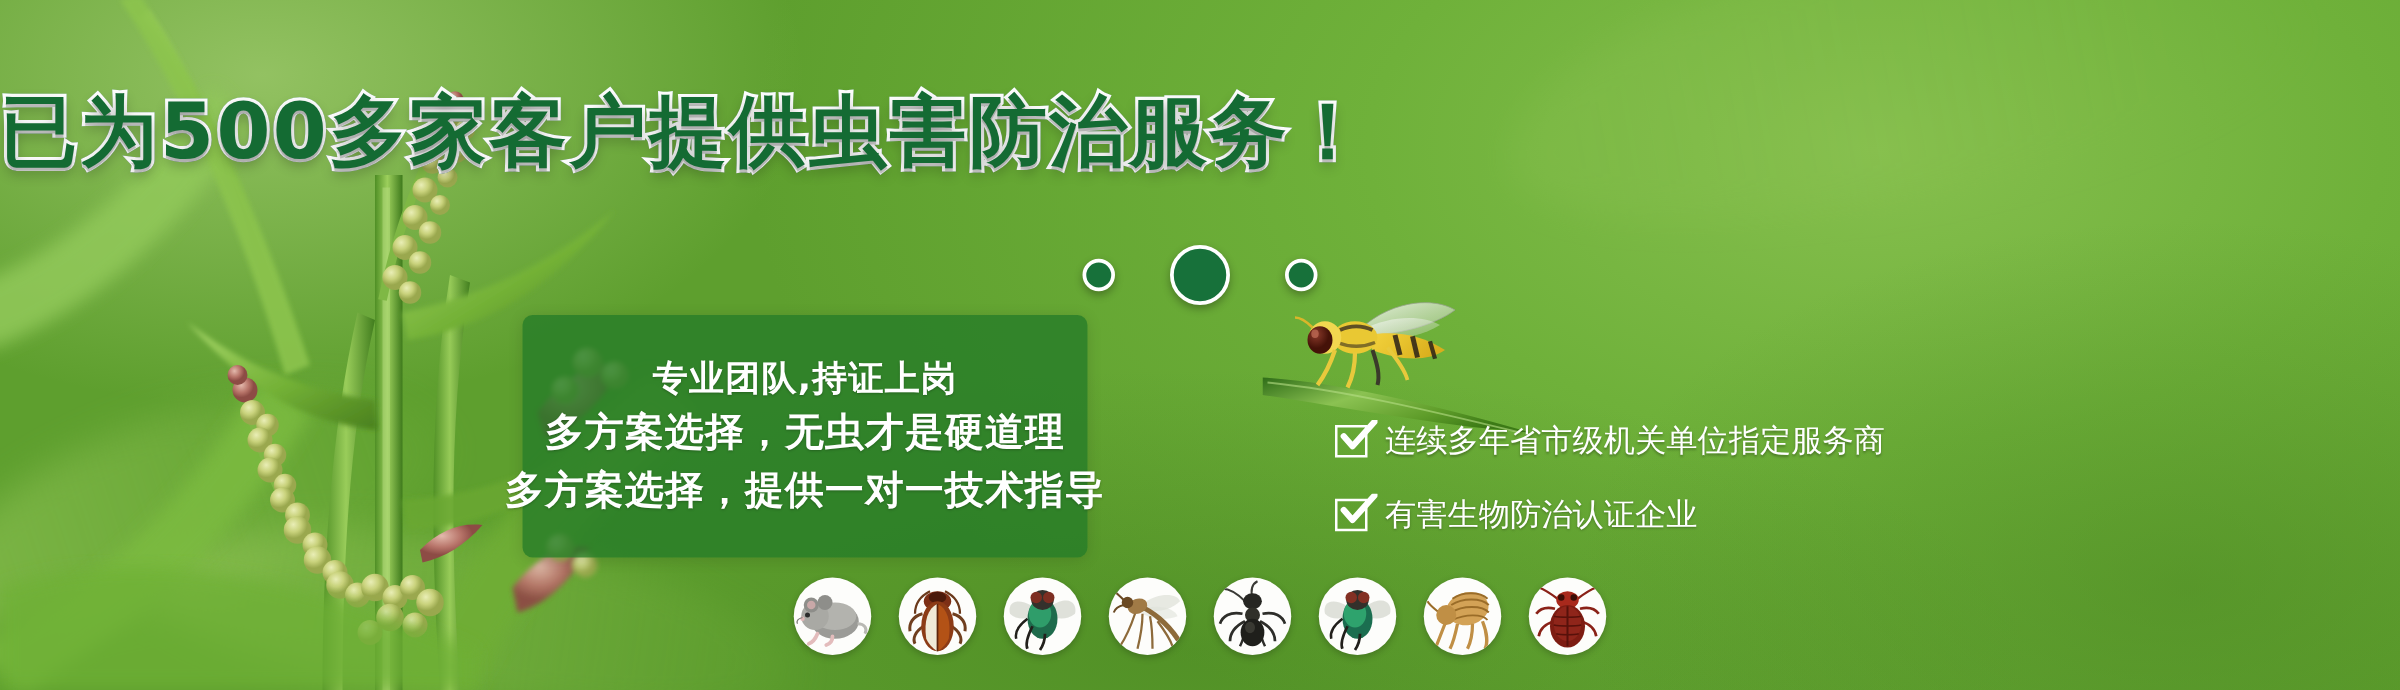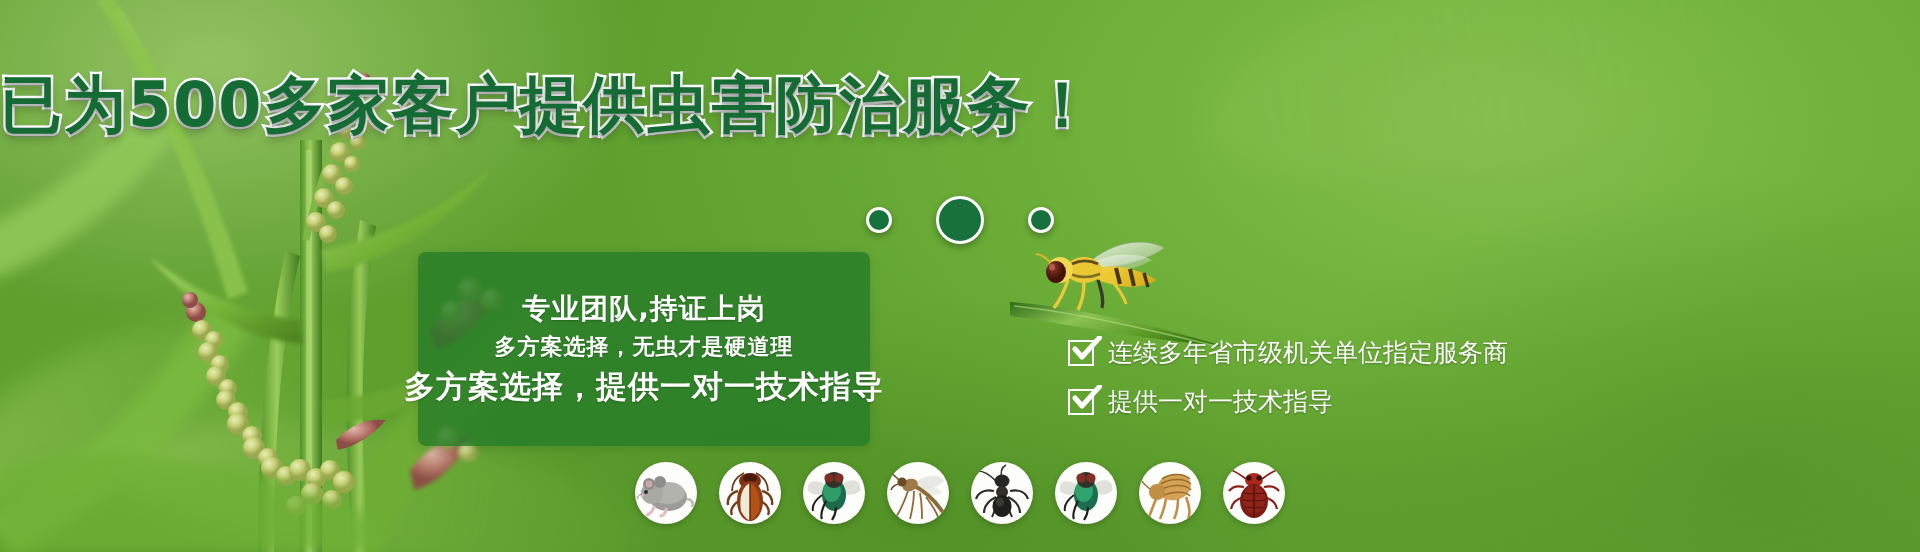--- a/index.html
+++ b/index.html
@@ -91,28 +91,28 @@
     gap:6px;
   }
   .panel .line{
     color:#ffffff;
     font-weight:bold;
     line-height:1.28;
     white-space:nowrap;
     text-shadow:0 1px 2px rgba(0,0,0,.25);
   }
   .panel .line.l1{ font-size:28px; letter-spacing:1px; }
-  .panel .line.l2{ font-size:22px; letter-spacing:1px; }
+  .panel .line.l2{ font-size:31px; letter-spacing:1px; }
   .panel .line.l3{ font-size:31px; letter-spacing:1px; }
 
   
   .bullets{
     position:absolute;
     left:1068px; top:336px;
-    display:flex; flex-direction:column; gap:16px;
+    display:flex; flex-direction:column; gap:26px;
   }
   .bullet{ display:flex; align-items:center; gap:14px; }
   .check-box{
     position:relative;
     width:26px; height:26px;
     border:2px solid #ffffff;
     flex:0 0 auto;
   }
   .check-box .tick{
     position:absolute;
@@ -355,21 +355,21 @@
       </span>
       <span class="txt">连续多年省市级机关单位指定服务商</span>
     </div>
 
     <div class="bullet">
       <span class="check-box">
         <svg class="tick" viewBox="0 0 30 26">
           <path d="M3 13 L 10 21 L 28 1" stroke="#ffffff" stroke-width="5" fill="none" stroke-linecap="round" stroke-linejoin="round"></path>
         </svg>
       </span>
-      <span class="txt">提供一对一技术指导</span>
+      <span class="txt">有害生物防治认证企业</span>
     </div>
 
   </div>
 
   <div class="pests">
 
     <span class="pest">
       <svg viewBox="0 0 60 60" width="60" height="60">
         <ellipse cx="32" cy="34" rx="19" ry="14" fill="#9b9b97"></ellipse>
         <ellipse cx="32" cy="30" rx="17" ry="11" fill="#b3b3ae"></ellipse>

